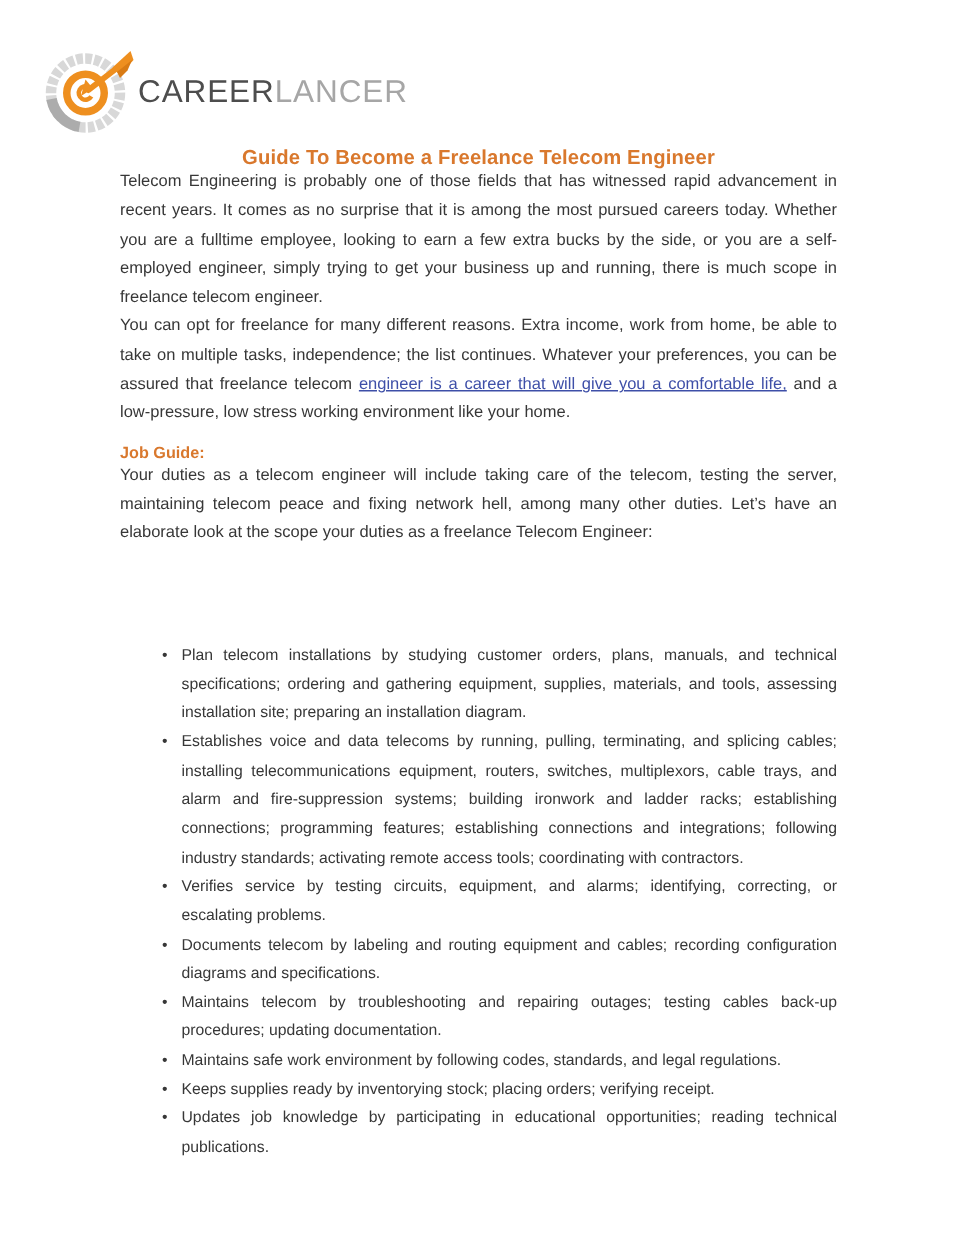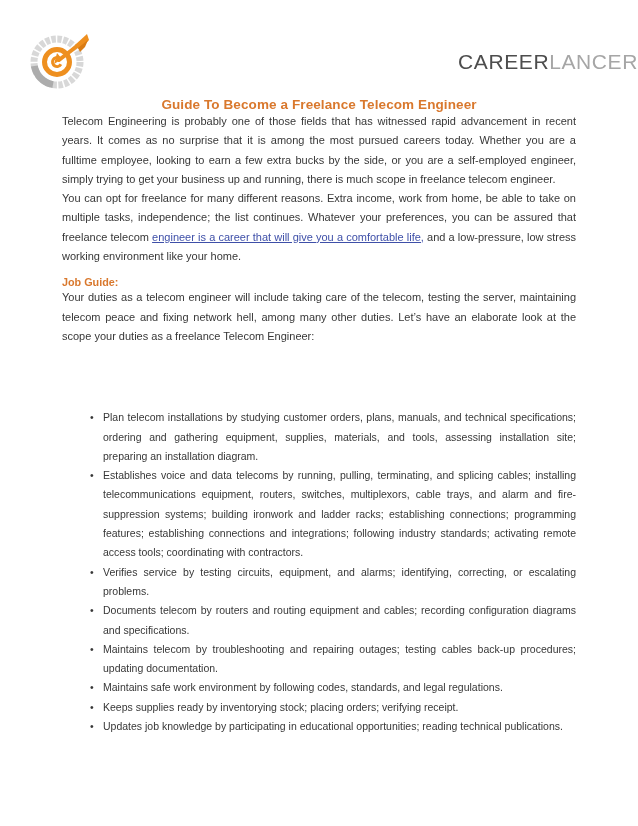--- a/index.html
+++ b/index.html
@@ -10,28 +10,28 @@
     --brand-gray:#A6A6A6;
     --logo-orange:#EE8F1F;
   }
   *{box-sizing:border-box;margin:0;padding:0;}
   html,body{background:#fff;}
   body{font-family:"Liberation Sans",sans-serif;}
   .page{
     width:638px;height:826px;background:#fff;overflow:hidden;position:relative;
   }
   .brand{
-    display:flex;align-items:center;gap:17px;
-    margin:33px 0 0 30px;height:56px;justify-content:space-between;
+    display:flex;align-items:center;gap:2px;
+    margin:33px 0 0 30px;height:56px;
   }
   .logo{width:60px;height:58px;flex:0 0 auto;}
   .brand-text{font-size:21px;letter-spacing:0.6px;white-space:nowrap;padding-top:2px;}
   .brand-text .b1{color:var(--brand-dark);}
   .brand-text .b2{color:var(--brand-gray);}
-  .content{padding:0 62px;}
+  .content{padding:0 80px;}
   .title{
     margin-top:8px;text-align:center;
     font-size:13.5px;font-weight:bold;color:var(--accent);
     letter-spacing:0.1px;
   }
   .para{
     margin-top:0;
     font-size:11px;line-height:19.3px;color:var(--body);
     text-align:justify;
   }
@@ -85,21 +85,21 @@
     <p class="para"><span>You can opt for freelance for many different reasons. Extra income, work from home, be able to take on multiple tasks, independence; the list continues. Whatever your preferences, you can be assured that freelance telecom </span><a class="link" href="#">engineer is a career that will give you a comfortable life,</a><span> and a low-pressure, low stress working environment like your home.</span></p>
 
     <h2 class="section">Job Guide:</h2>
 
     <p class="para">Your duties as a telecom engineer will include taking care of the telecom, testing the server, maintaining telecom peace and fixing network hell, among many other duties. Let’s have an elaborate look at the scope your duties as a freelance Telecom Engineer:</p>
 
     <ul class="duties">
       <li>Plan telecom installations by studying customer orders, plans, manuals, and technical specifications; ordering and gathering equipment, supplies, materials, and tools, assessing installation site; preparing an installation diagram.</li>
       <li>Establishes voice and data telecoms by running, pulling, terminating, and splicing cables; installing telecommunications equipment, routers, switches, multiplexors, cable trays, and alarm and fire-suppression systems; building ironwork and ladder racks; establishing connections; programming features; establishing connections and integrations; following industry standards; activating remote access tools; coordinating with contractors.</li>
       <li>Verifies service by testing circuits, equipment, and alarms; identifying, correcting, or escalating problems.</li>
-      <li>Documents telecom by routers and routing equipment and cables; recording configuration diagrams and specifications.</li>
+      <li>Documents telecom by labeling and routing equipment and cables; recording configuration diagrams and specifications.</li>
       <li>Maintains telecom by troubleshooting and repairing outages; testing cables back-up procedures; updating documentation.</li>
       <li>Maintains safe work environment by following codes, standards, and legal regulations.</li>
       <li>Keeps supplies ready by inventorying stock; placing orders; verifying receipt.</li>
       <li>Updates job knowledge by participating in educational opportunities; reading technical publications.</li>
     </ul>
 
   </div>
 </div>
 
 </body></html>

